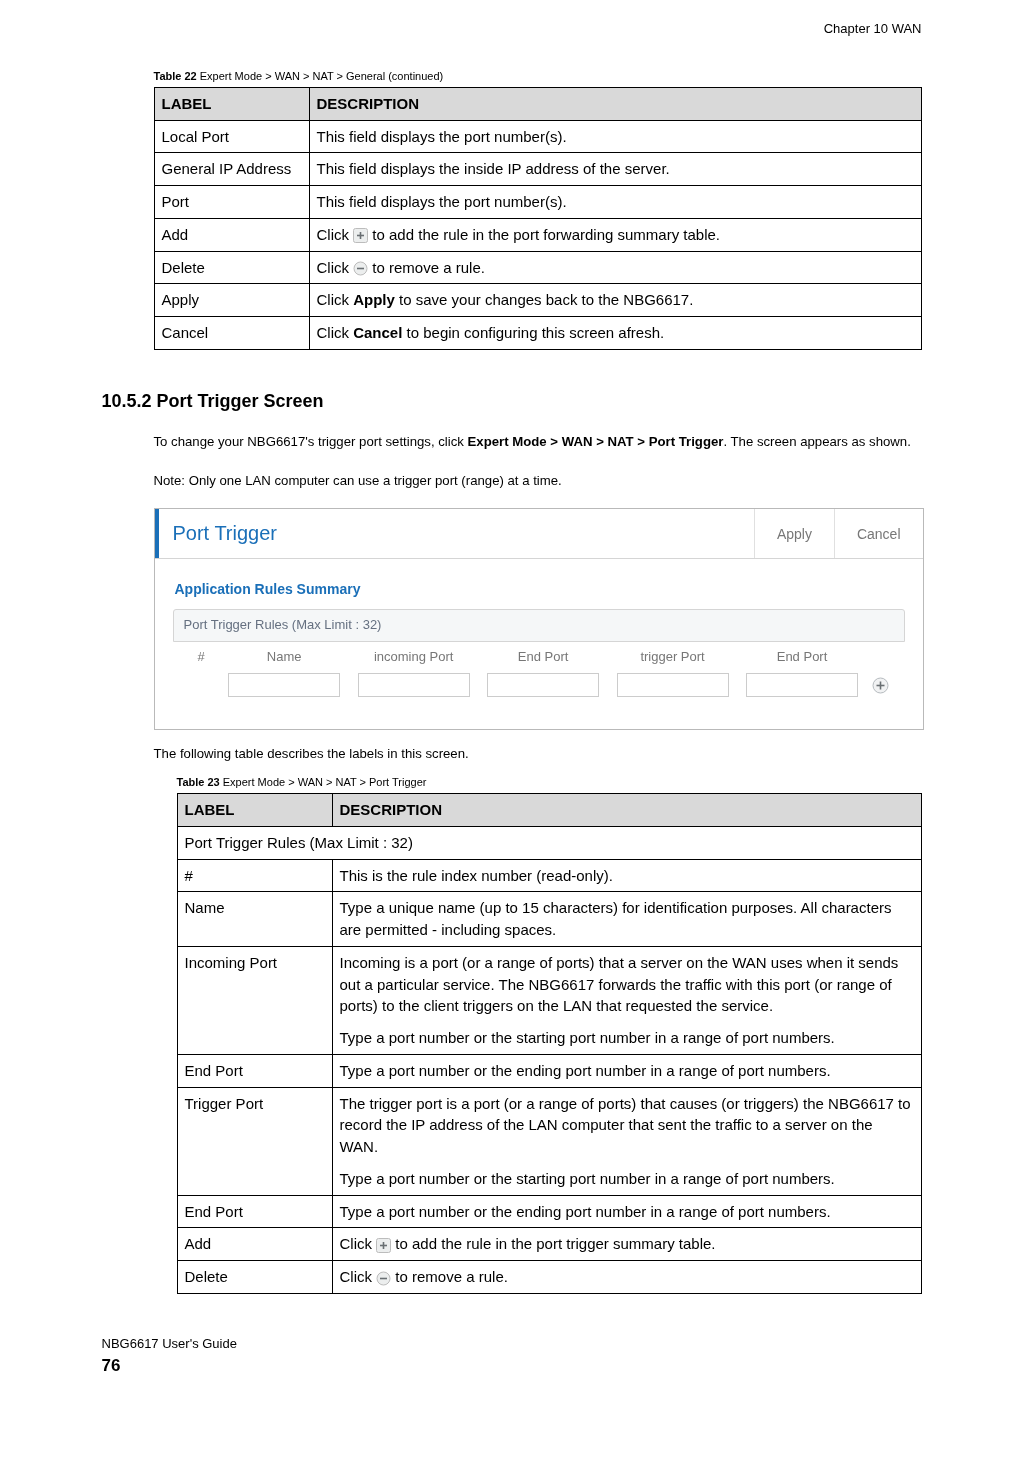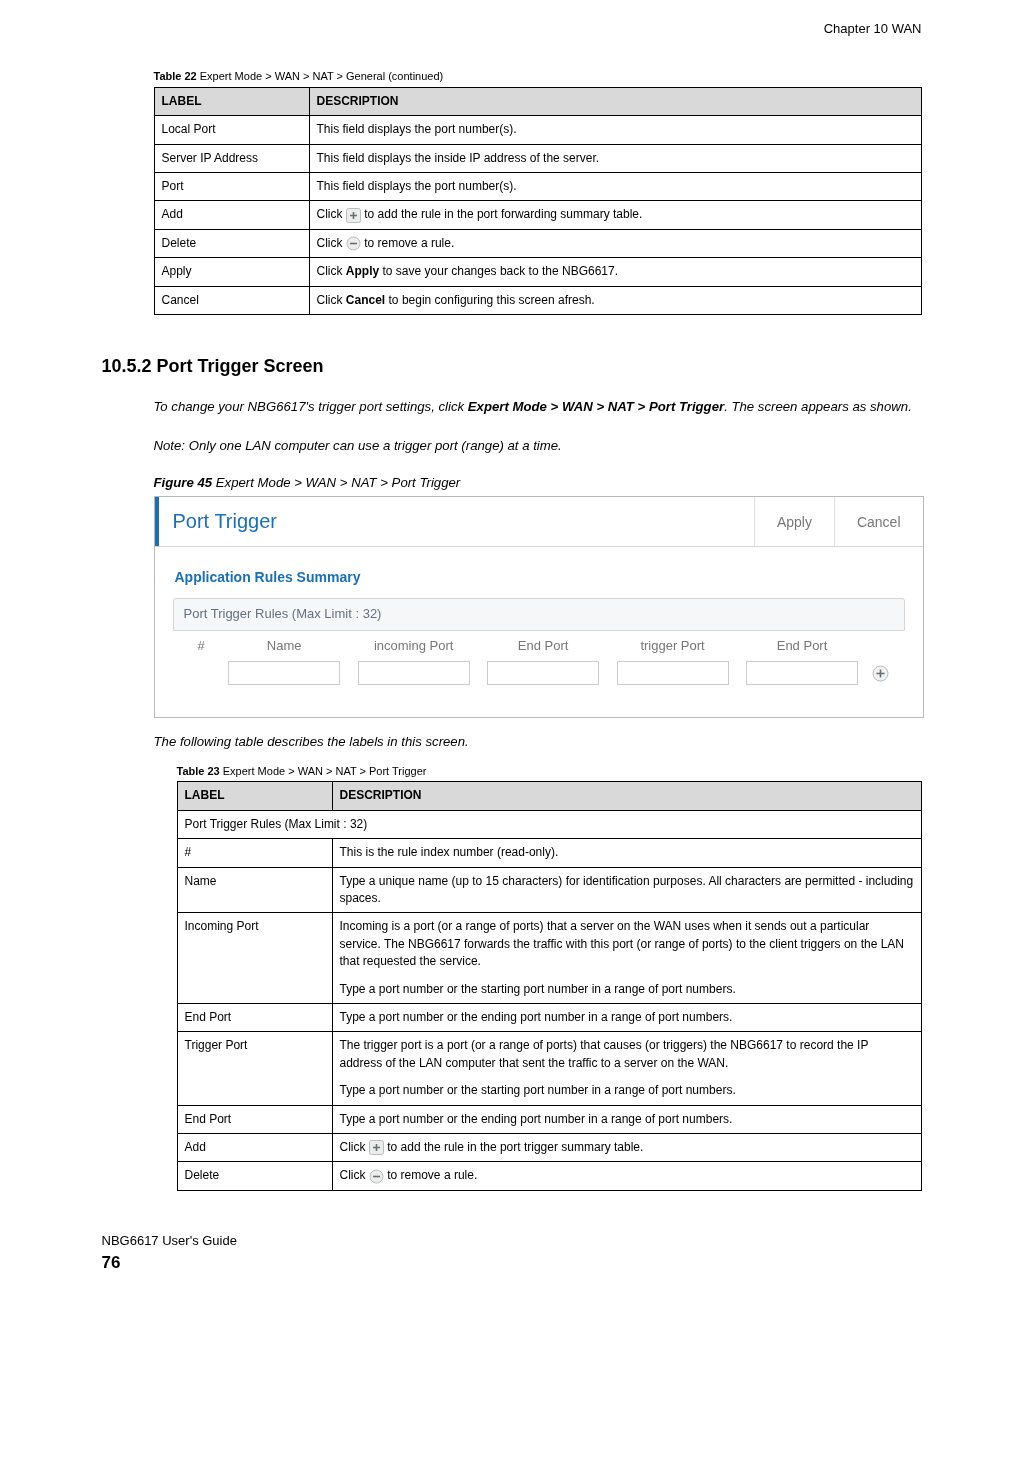--- a/index.html
+++ b/index.html
@@ -22,21 +22,21 @@
     margin-bottom: 30px;
   }
   .table-caption {
     font-size: 11px;
     margin-bottom: 0;
   }
   .table-caption b { font-weight: bold; }
   table.doc-table {
     border-collapse: collapse;
     width: 100%;
-    font-size: 12px;
+    font-size: 15px;
     margin-top: 2px;
   }
   table.doc-table th, table.doc-table td {
     border: 1px solid #000;
     padding: 5px 7px;
     text-align: left;
     vertical-align: top;
   }
   table.doc-table th {
     background: #d9d9d9;
@@ -46,21 +46,20 @@
   .span-row td { }
   h2.section {
     font-family: Arial, sans-serif;
     font-size: 18px;
     font-weight: bold;
     margin: 38px 0 18px;
   }
   p.body {
     margin: 0 0 12px 52px;
     font-size: 13.2px;
-    font-style: italic;
   }
   p.body.note { margin-top: 20px; margin-bottom: 18px; }
   p.body.fig-cap { margin-bottom: 4px; }
   p.body .bold { font-weight: bold; }
   .inline-icon {
     display: inline-flex;
     vertical-align: middle;
   }
   .inline-icon svg { display: block; }
 
@@ -157,21 +156,21 @@
       <tbody>
           <tr>
         <th class="label-col">LABEL</th>
         <th>DESCRIPTION</th>
       </tr>
       <tr>
         <td class="label-col">Local Port</td>
         <td>This field displays the port number(s).</td>
       </tr>
       <tr>
-        <td class="label-col">Server IP Address</td>
+        <td class="label-col">General IP Address</td>
         <td>This field displays the inside IP address of the server.</td>
       </tr>
       <tr>
         <td class="label-col">Port</td>
         <td>This field displays the port number(s).</td>
       </tr>
       <tr>
         <td class="label-col">Add</td>
         <td>
           <span>Click </span>
@@ -215,23 +214,20 @@
   </div>
 
   <h2 class="section">10.5.2  Port Trigger Screen</h2>
 
   <p class="body">
     <span>To change your NBG6617's trigger port settings, click </span><span class="bold">Expert Mode &gt; WAN &gt; NAT &gt; Port Trigger</span><span>. The screen appears as shown.</span>
   </p>
 
   <p class="body note">Note: Only one LAN computer can use a trigger port (range) at a time.</p>
 
-  <p class="body fig-cap">
-    <b>Figure 45</b><span>   Expert Mode &gt; WAN &gt; NAT &gt; Port Trigger</span>
-  </p>
 
   <div class="screenshot">
     <div class="ss-header">
       <div class="ss-title">Port Trigger</div>
       <div class="ss-btn">Apply</div>
       <div class="ss-btn">Cancel</div>
     </div>
     <div class="ss-body">
       <div class="ss-subtitle">Application Rules Summary</div>
       <div class="ss-rulebar">Port Trigger Rules (Max Limit : 32)</div>

